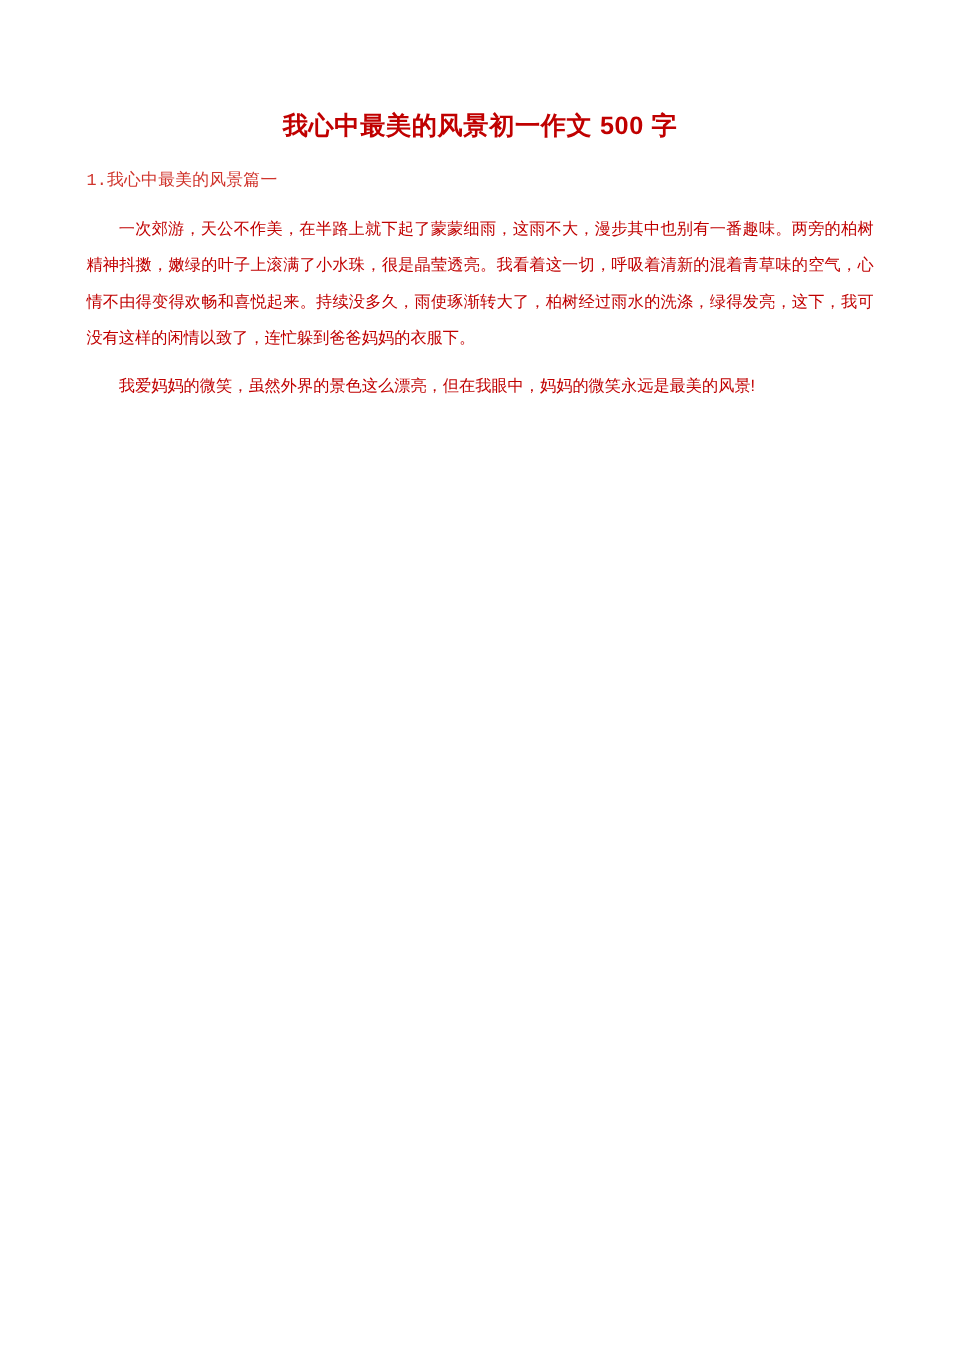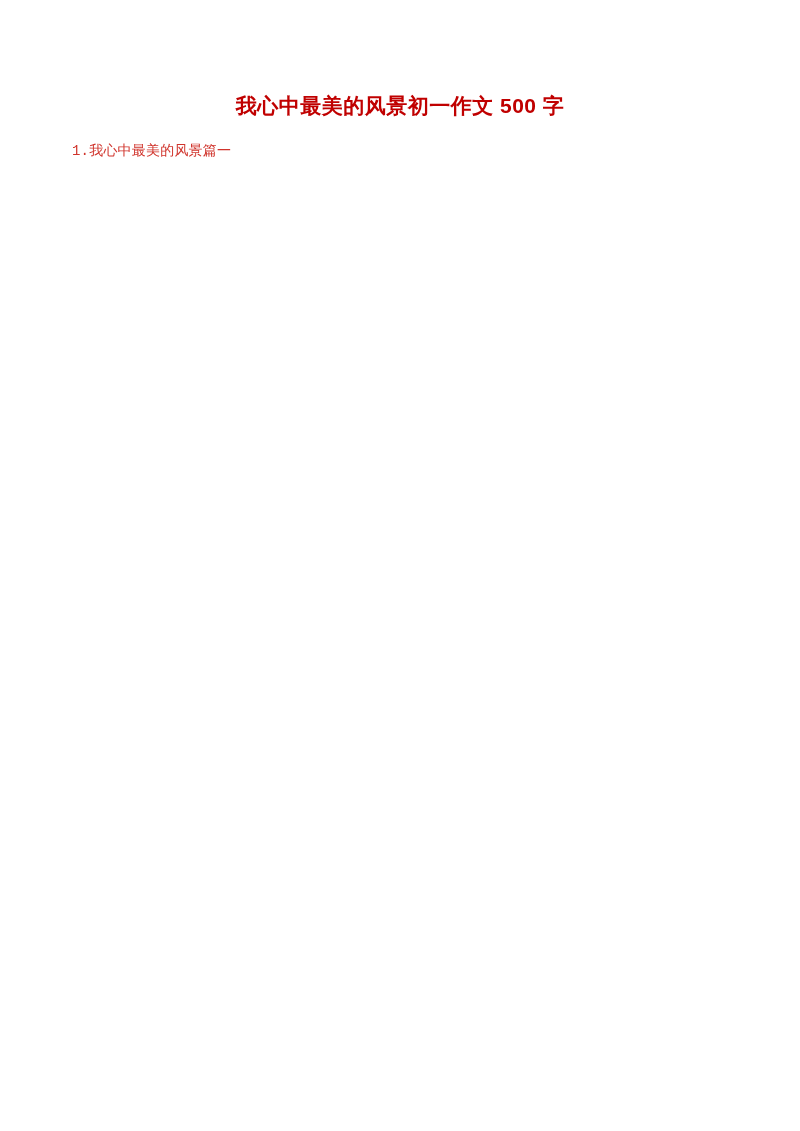--- a/index.html
+++ b/index.html
@@ -53,13 +53,15 @@
   .para:last-child {
     margin-bottom: 0;
   }
 </style>
 </head>
 <body>
 
 <div class="page">
   <h1 class="doc-title">我心中最美的风景初一作文 500 字</h1>
   <div class="section-heading">1.我心中最美的风景篇一</div>
+  <p class="para">一次郊游，天公不作美，在半路上就下起了蒙蒙细雨，这雨不大，漫步其中也别有一番趣味。两旁的柏树精神抖擞，嫩绿的叶子上滚满了小水珠，很是晶莹透亮。我看着这一切，呼吸着清新的混着青草味的空气，心情不由得变得欢畅和喜悦起来。持续没多久，雨使琢渐转大了，柏树经过雨水的洗涤，绿得发亮，这下，我可没有这样的闲情以致了，连忙躲到爸爸妈妈的衣服下。</p>
+  <p class="para">我爱妈妈的微笑，虽然外界的景色这么漂亮，但在我眼中，妈妈的微笑永远是最美的风景!</p>
 </div>
 
 </body></html>

